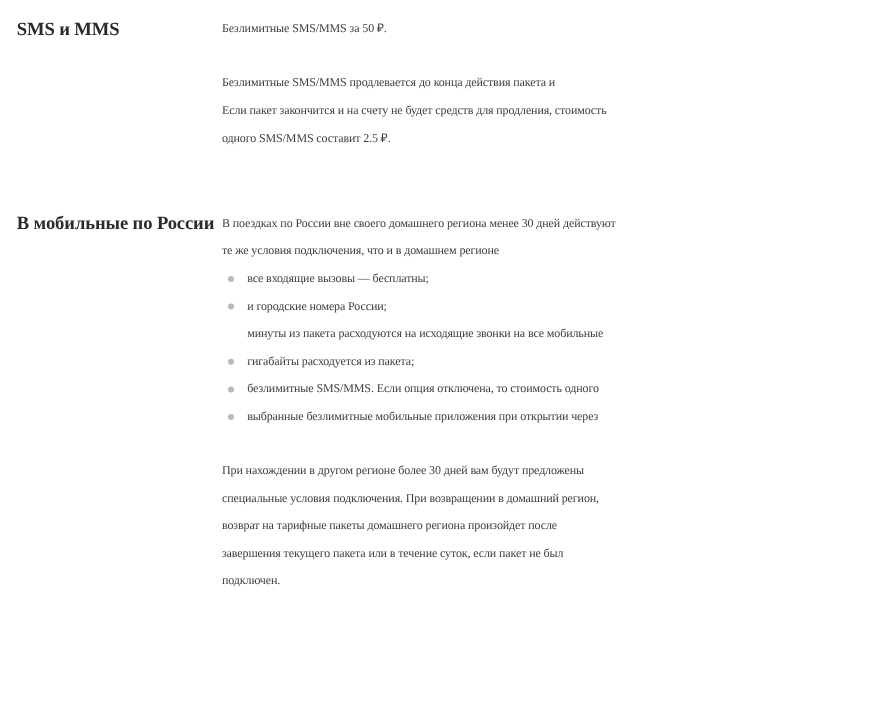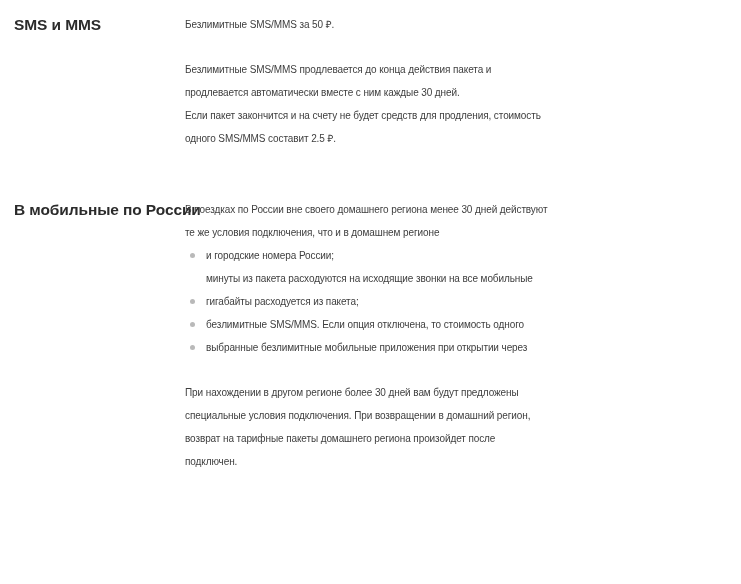--- a/index.html
+++ b/index.html
@@ -3,21 +3,21 @@
 <meta charset="utf-8">
 <style>
   * { margin: 0; padding: 0; box-sizing: border-box; }
   html, body { background: #ffffff; }
   .page {
     position: relative;
     width: 741px;
     height: 584px;
     overflow: hidden;
     background: var(--bg, #ffffff);
-    font-family: Liberation Sans, sans-serif;
+    font-family: Liberation Serif, serif;
     color: var(--body-text, #3e3e3e);
     padding: 13px 0 0 14px;
   }
   .section {
     display: flex;
     align-items: flex-start;
   }
   .section + .section { margin-top: 48px; }
   .label-col {
     width: 171px;
@@ -67,36 +67,39 @@
       <div class="section">
         <div class="label-col">
           <h3 class="section-label">SMS и MMS</h3>
         </div>
         <div class="content-col">
           <div class="block paragraph">
             <div class="line">Безлимитные SMS/MMS за 50 ₽.</div>
           </div>
           <div class="block paragraph">
             <div class="line">Безлимитные SMS/MMS продлевается до конца действия пакета и</div>
-            <div class="line">продлевается автоматически вместе с ним каждые 30 дней.</div>
             <div class="line">Если пакет закончится и на счету не будет средств для продления, стоимость</div>
             <div class="line">одного SMS/MMS составит 2.5 ₽.</div>
           </div>
         </div>
       </div>
       <div class="section">
         <div class="label-col">
           <h3 class="section-label">В мобильные по России</h3>
         </div>
         <div class="content-col">
           <div class="block paragraph">
             <div class="line">В поездках по России вне своего домашнего региона менее 30 дней действуют</div>
             <div class="line">те же условия подключения, что и в домашнем регионе</div>
           </div>
           <ul class="block list bullet-list">
+            <li class="list-item">
+              <span class="bullet"></span>
+              <div class="line">все входящие вызовы — бесплатны;</div>
+            </li>
             <li class="list-item">
               <span class="bullet"></span>
               <div class="line">и городские номера России;</div>
               <div class="line">минуты из пакета расходуются на исходящие звонки на все мобильные</div>
             </li>
             <li class="list-item">
               <span class="bullet"></span>
               <div class="line">гигабайты расходуется из пакета;</div>
             </li>
             <li class="list-item">
@@ -105,18 +108,19 @@
             </li>
             <li class="list-item">
               <span class="bullet"></span>
               <div class="line">выбранные безлимитные мобильные приложения при открытии через</div>
             </li>
           </ul>
           <div class="block paragraph">
             <div class="line">При нахождении в другом регионе более 30 дней вам будут предложены</div>
             <div class="line">специальные условия подключения. При возвращении в домашний регион,</div>
             <div class="line">возврат на тарифные пакеты домашнего региона произойдет после</div>
+            <div class="line">завершения текущего пакета или в течение суток, если пакет не был</div>
             <div class="line">подключен.</div>
           </div>
         </div>
       </div>
     </div>
 </div>
 
 </body></html>

